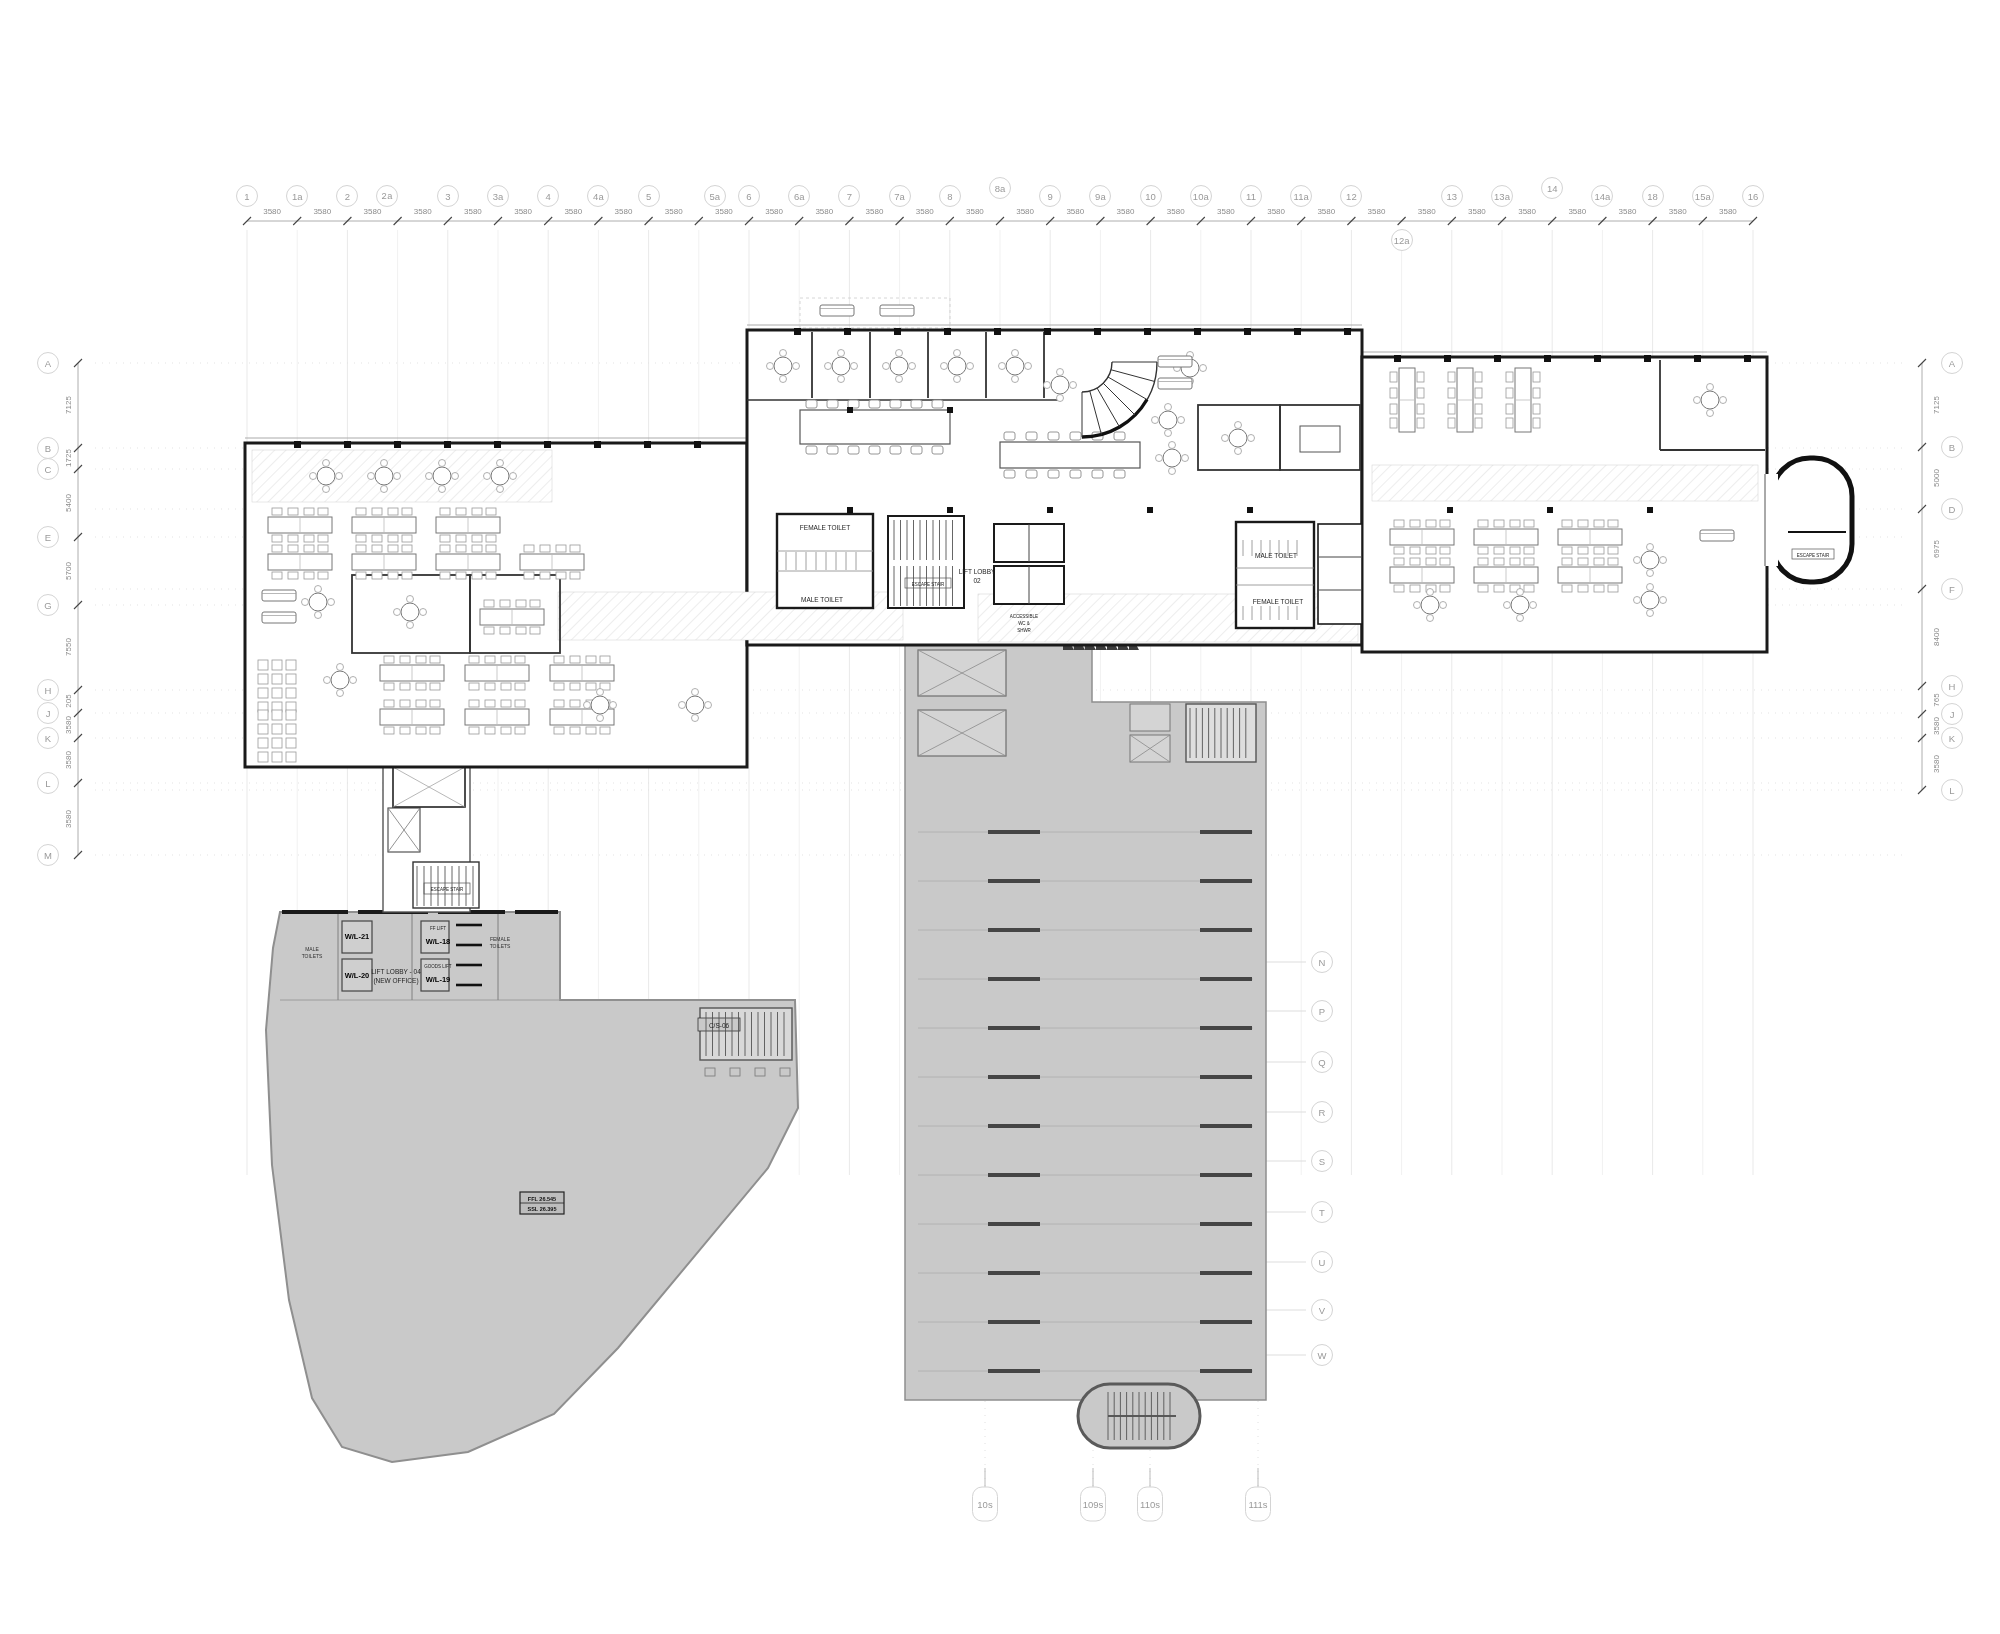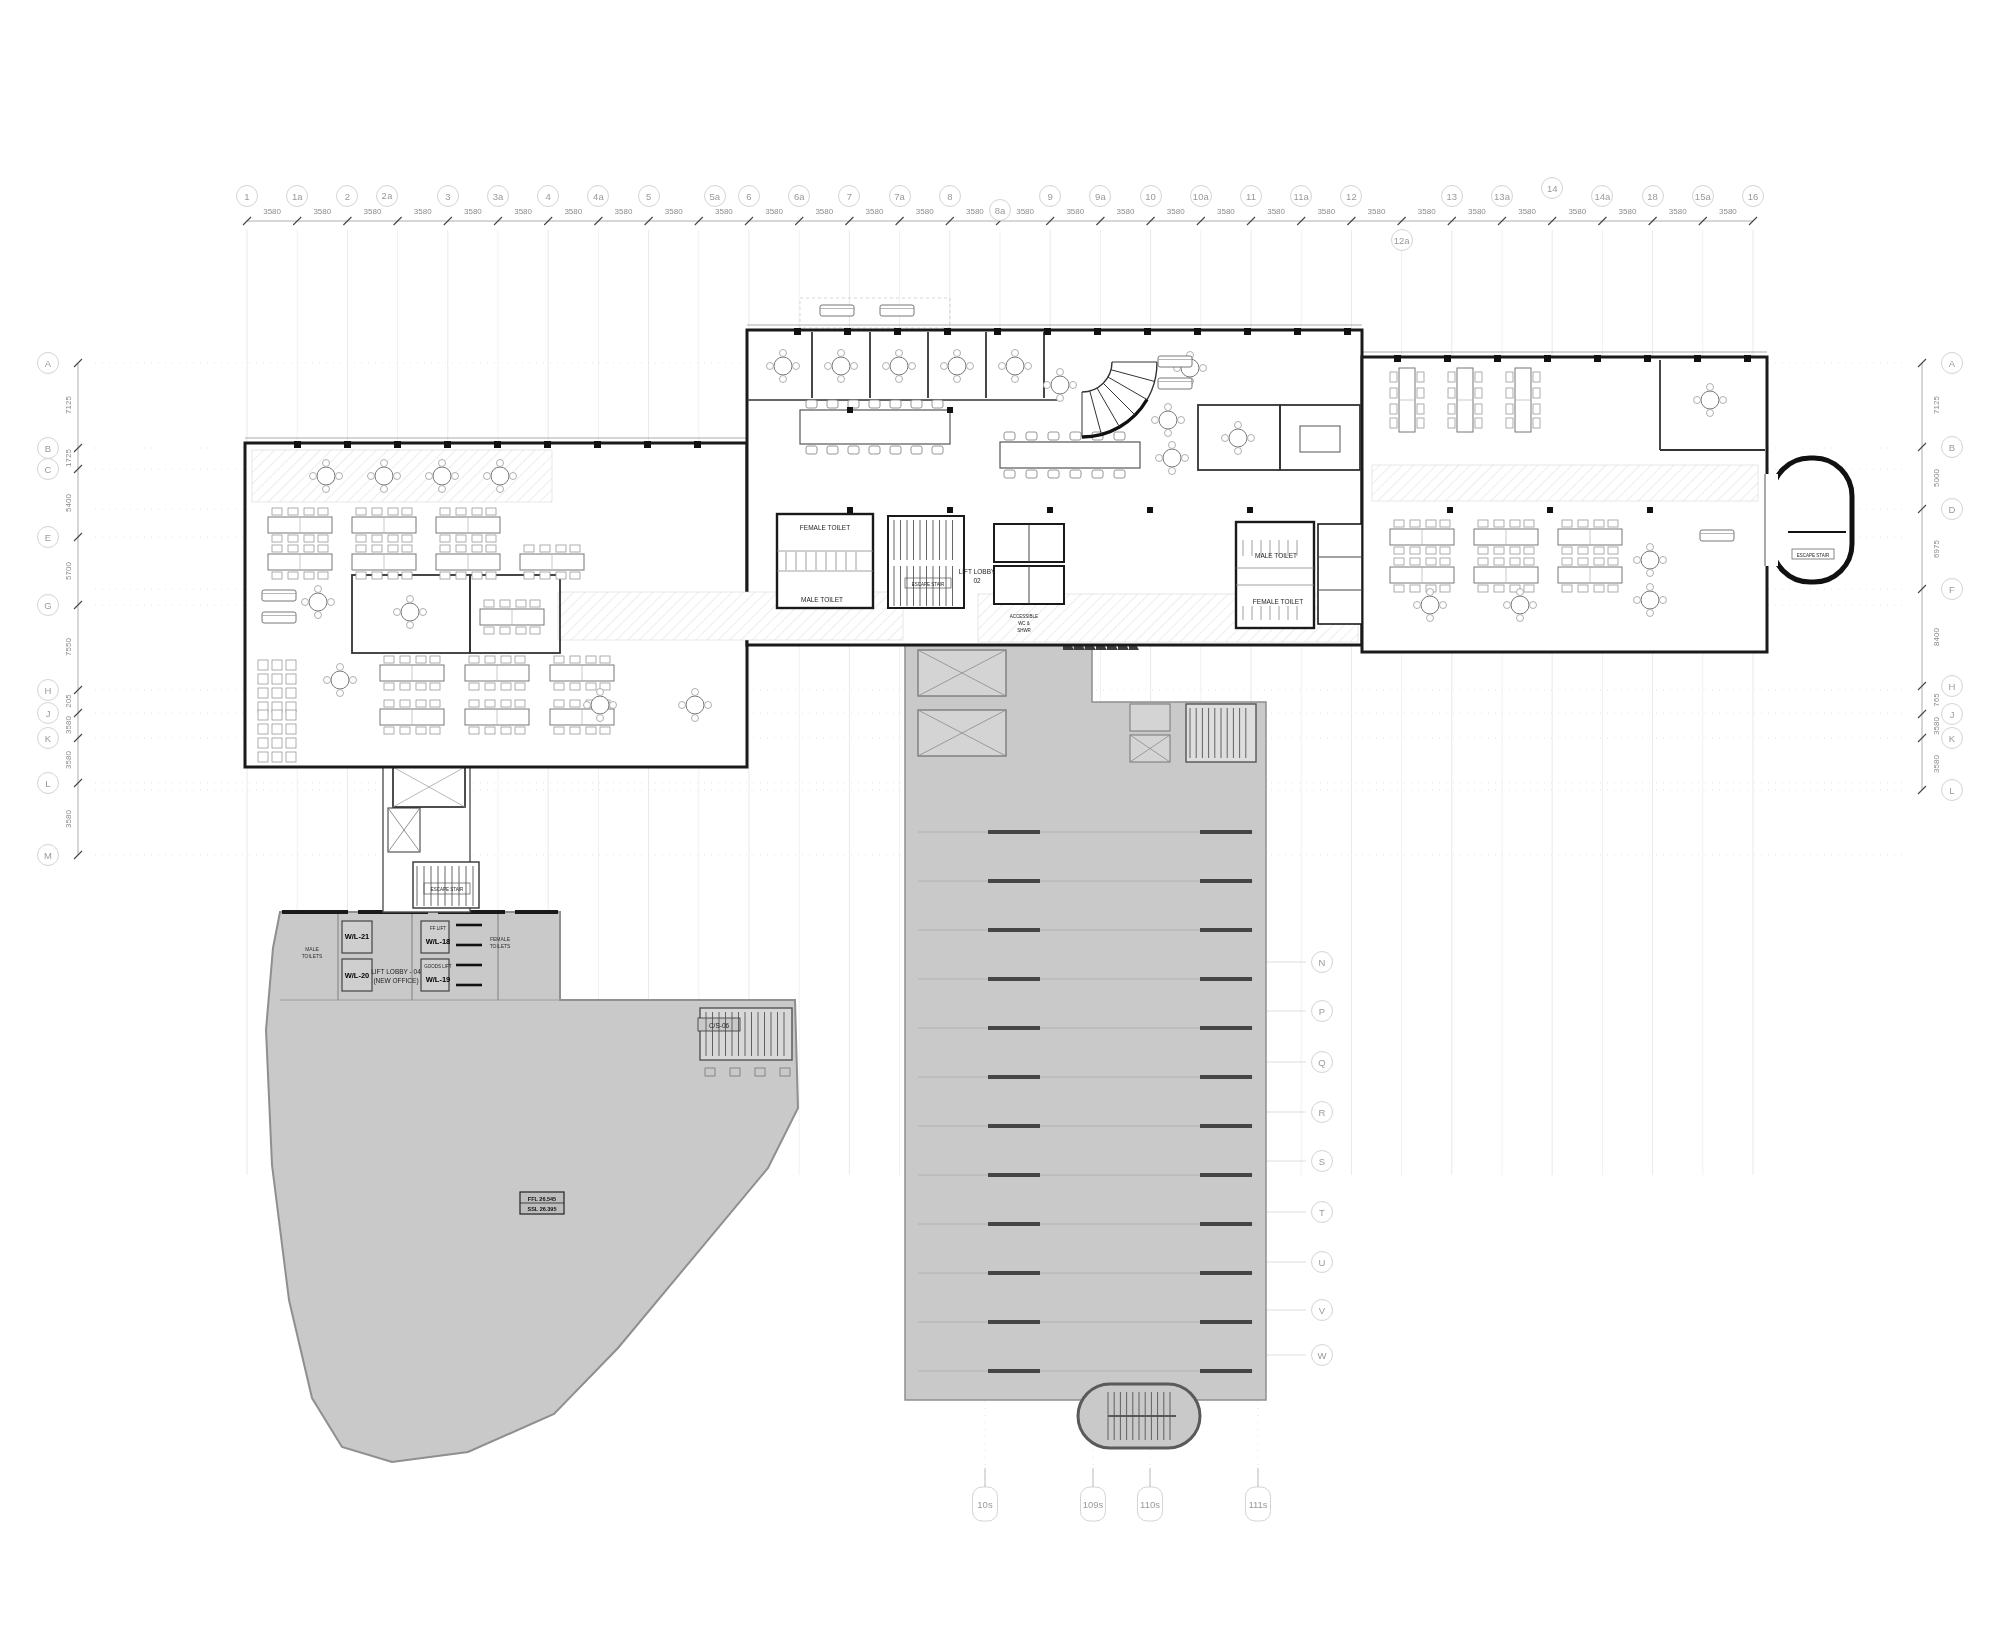--- a/index.html
+++ b/index.html
@@ -655,21 +655,21 @@
       <div class="bubble" style="left: 749px; top: 196px;">6</div>
       <div class="dim h" style="left: 774.1px; top: 216px;">3580</div>
       <div class="bubble" style="left: 799.2px; top: 196px;">6a</div>
       <div class="dim h" style="left: 824.3px; top: 216px;">3580</div>
       <div class="bubble" style="left: 849.4px; top: 196px;">7</div>
       <div class="dim h" style="left: 874.5px; top: 216px;">3580</div>
       <div class="bubble" style="left: 899.6px; top: 196px;">7a</div>
       <div class="dim h" style="left: 924.7px; top: 216px;">3580</div>
       <div class="bubble" style="left: 949.8px; top: 196px;">8</div>
       <div class="dim h" style="left: 974.9px; top: 216px;">3580</div>
-      <div class="bubble" style="left: 1000px; top: 210px; text-align: center;">8a</div>
+      <div class="bubble" style="left: 1000px; top: 188px; text-align: center;">8a</div>
       <div class="dim h" style="left: 1025.1px; top: 216px;">3580</div>
       <div class="bubble" style="left: 1050.2px; top: 196px;">9</div>
       <div class="dim h" style="left: 1075.3px; top: 216px;">3580</div>
       <div class="bubble" style="left: 1100.4px; top: 196px;">9a</div>
       <div class="dim h" style="left: 1125.5px; top: 216px;">3580</div>
       <div class="bubble" style="left: 1150.6px; top: 196px;">10</div>
       <div class="dim h" style="left: 1175.7px; top: 216px;">3580</div>
       <div class="bubble" style="left: 1200.8px; top: 196px;">10a</div>
       <div class="dim h" style="left: 1225.9px; top: 216px;">3580</div>
       <div class="bubble" style="left: 1251px; top: 196px;">11</div>

